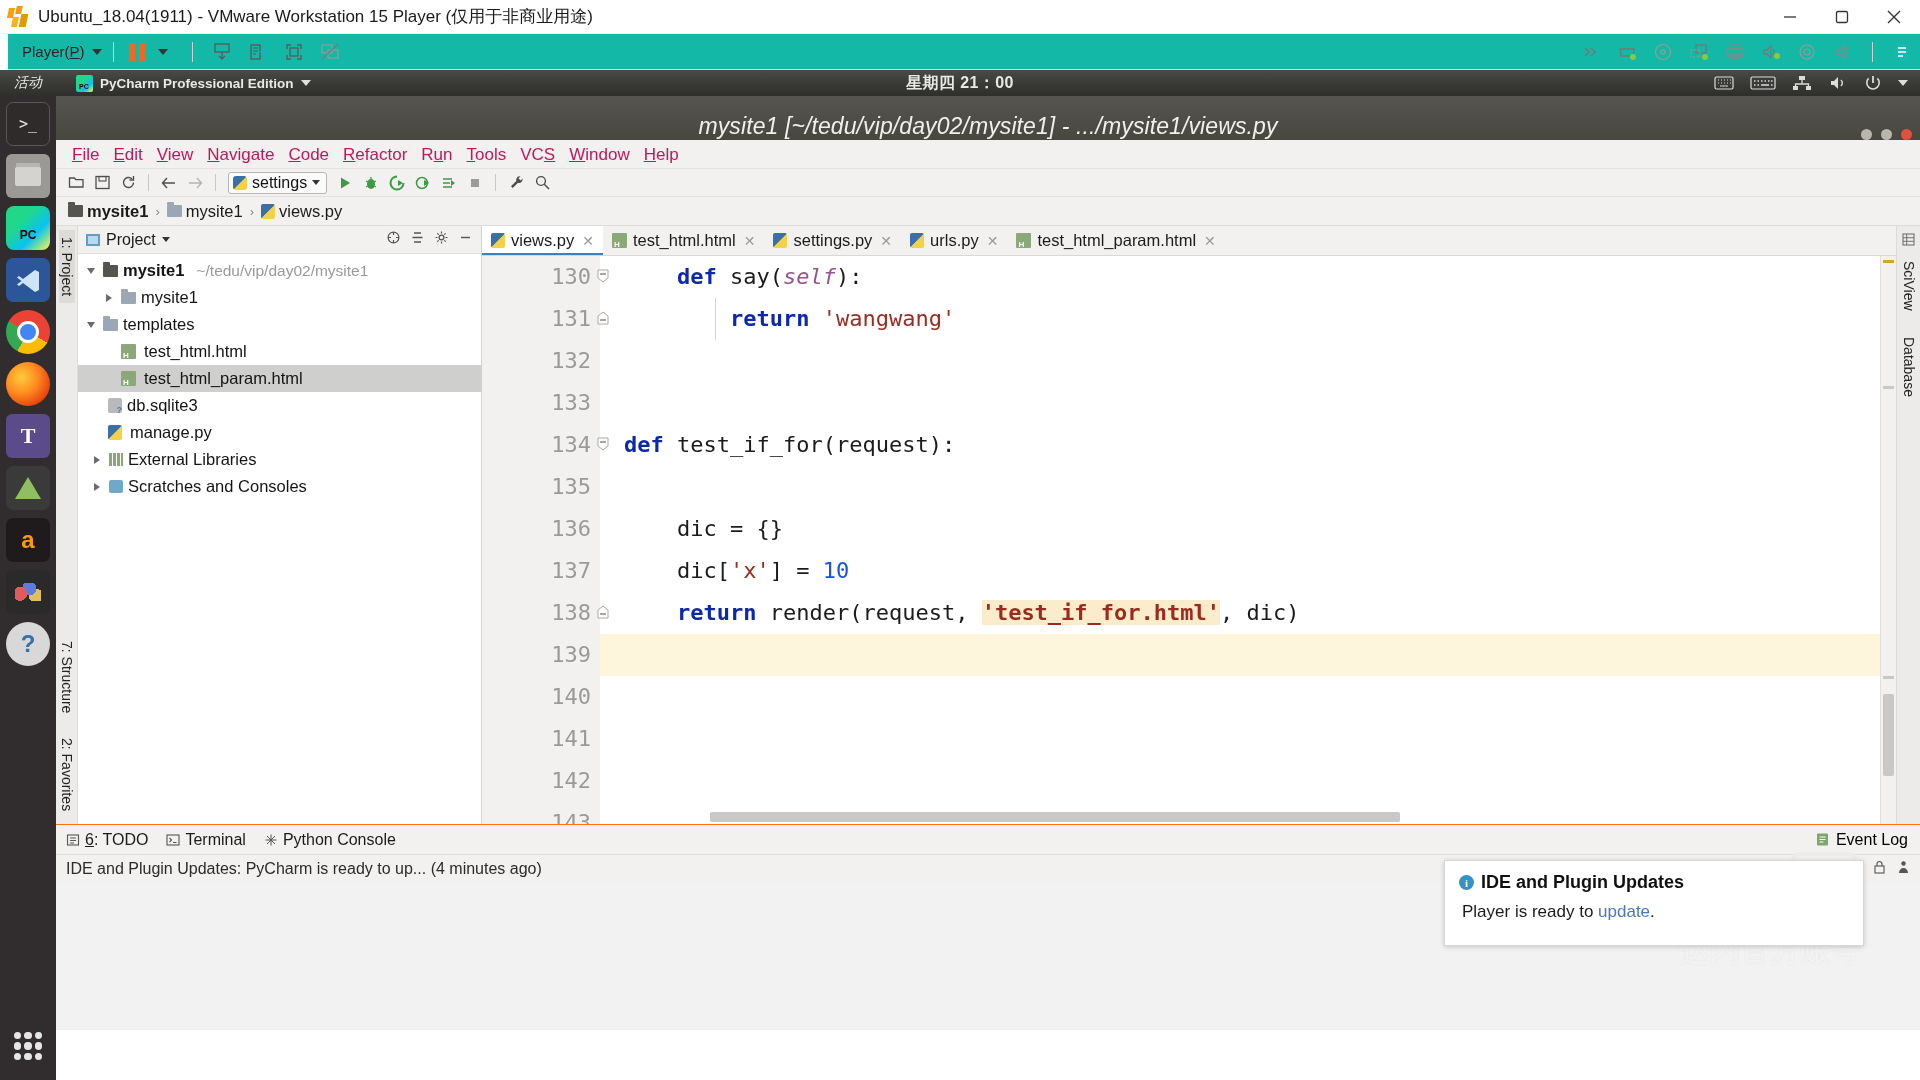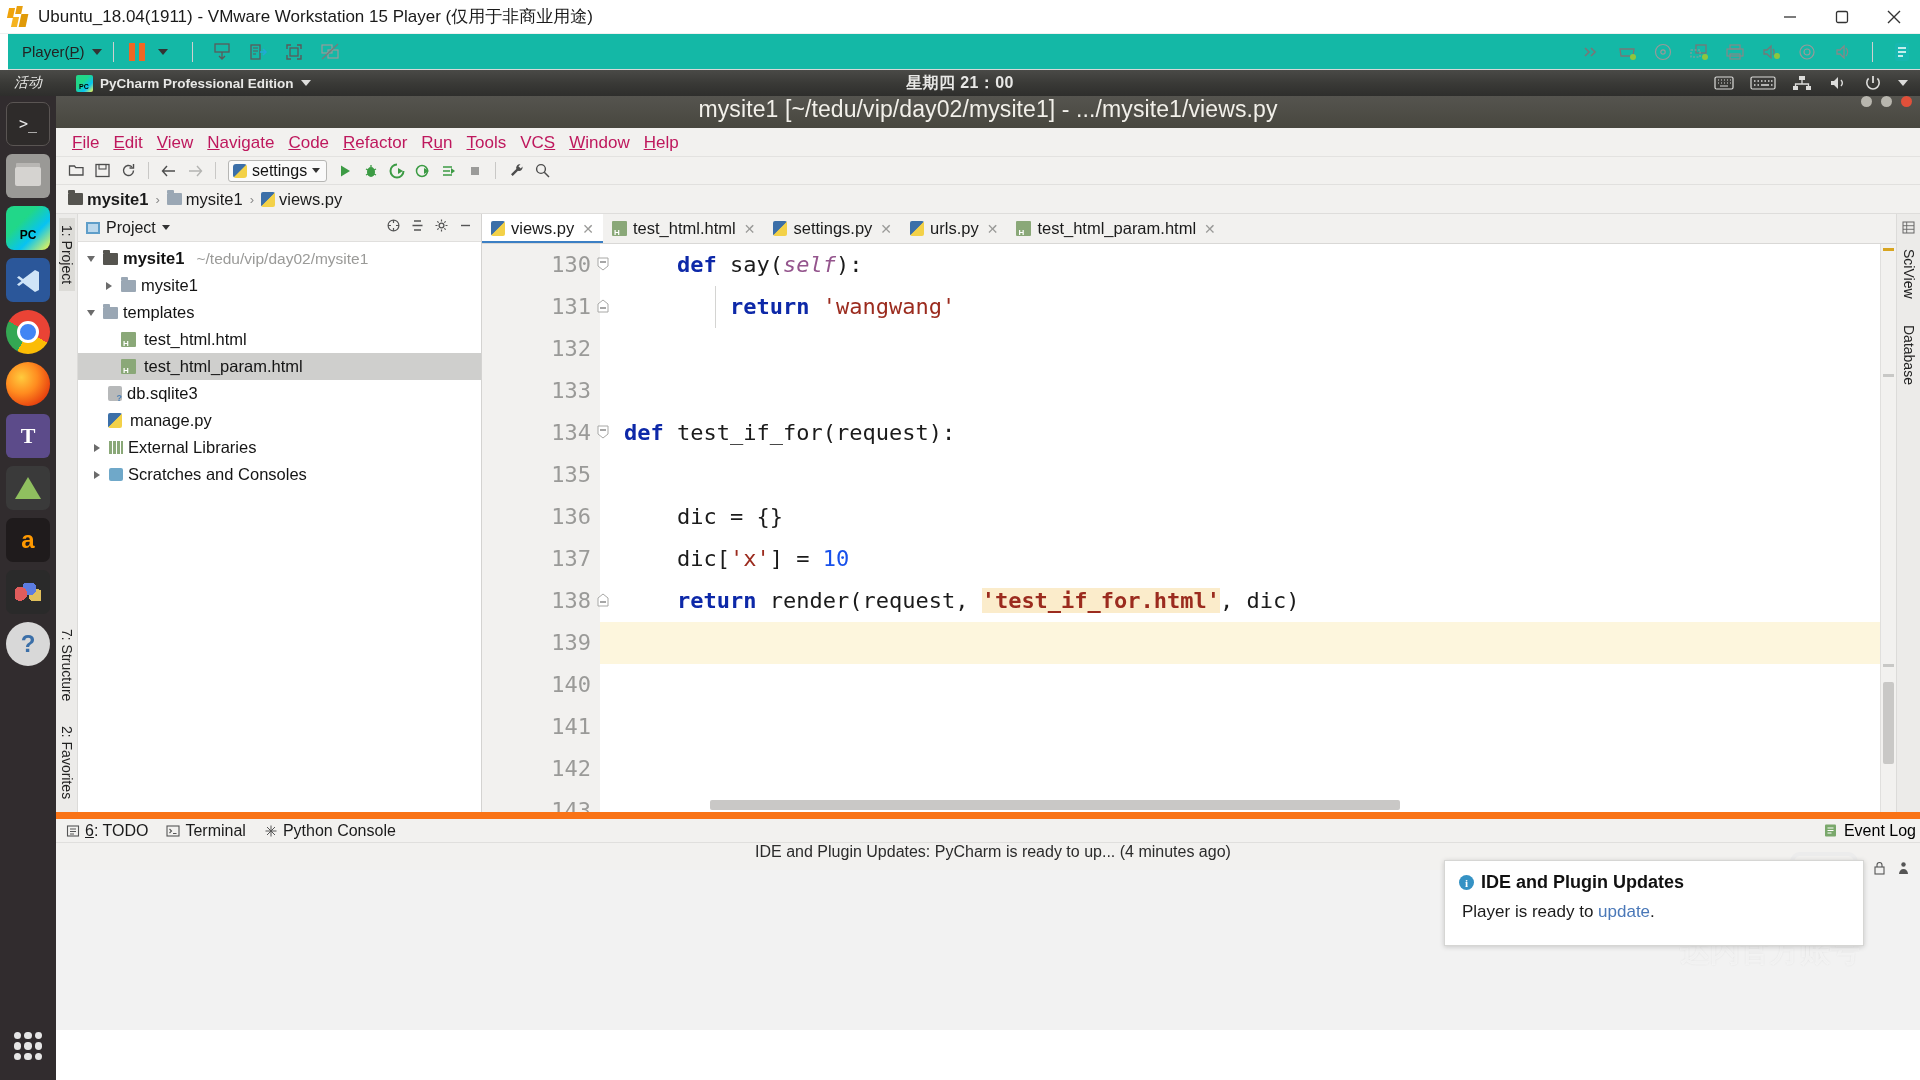--- a/index.html
+++ b/index.html
@@ -89,24 +89,25 @@
   }
   .ub-right { margin-left: auto; display: flex; align-items: center; gap: 16px; padding-right: 12px; }
   .ub-right svg { display: block; }
 
   
   .pc-window {
     position: absolute; left: 56px; top: 96px; width: 1864px; height: 934px;
     background: #f2f2f2; overflow: hidden;
   }
   .pc-titlebar {
-    height: 32px; width: 100%;
+    height: 44px; width: 100%;
     background: linear-gradient(180deg,#55544f 0%, #48473f 100%);
-    display: flex; align-items: flex-start; justify-content: center;
+    display: flex; align-items: flex-end; justify-content: center;
     position: relative;
+    font-style: italic;
   }
   .pc-titlebar .t {
     color: #f2f0ea; font-size: 23px; letter-spacing: .1px;
     font-family: "Liberation Sans", sans-serif;
   }
   .pc-title-btns { position: absolute; right: 8px; display: flex; gap: 9px; align-items:center; }
   .pc-title-btns i {
     display:block; width: 11px; height: 11px; border-radius: 50%;
   }
 
@@ -276,30 +277,30 @@
   .h-scroll-track {
     height: 14px; background: #ffffff; position: relative;
   }
   .h-scroll-thumb {
     position: absolute; top: 2px; height: 10px; background: #c9c8c6; border-radius: 2px;
   }
 
   
   .pc-bottom-strip {
     height: 30px; background: #f2f1ef; display: flex; align-items: center;
-    padding-left: 10px; gap: 18px; border-top: 7px solid #f97316;
+    padding-left: 10px; gap: 18px; border-top: 1px solid #f97316;
     position: relative;
   }
   .bs-item { display: flex; align-items: center; gap: 5px; font-size: 16px; color: #1b1b1b; }
   .bs-item u { text-decoration: underline; }
-  .bs-right { margin-left: auto; display:flex; align-items:center; gap:6px; padding-right: 4px; }
+  .bs-right { margin-left: auto; display:flex; align-items:center; gap:6px; padding-right: 12px; }
 
   .pc-statusbar {
     height: 28px; background: #f2f1ef; display: flex; align-items: center;
-    padding-left: 10px; font-size: 16px; color: #2b2b2b; border-top: 1px solid #e0dfdd; flex-direction: column;
+    padding-left: 10px; font-size: 16px; color: #2b2b2b; border-top: 1px solid #e0dfdd;
   }
   .sb-right { margin-left: auto; display: flex; align-items: center; gap: 11px; padding-right: 10px; }
 
   
   .balloon {
     position: absolute; right: 56px; bottom: 84px; width: 420px; height: 86px;
     background: #ffffff; border: 1px solid #d6d6d4; box-shadow: 0 1px 5px rgba(0,0,0,.18);
     padding: 11px 14px;
     z-index: 40;
   }

